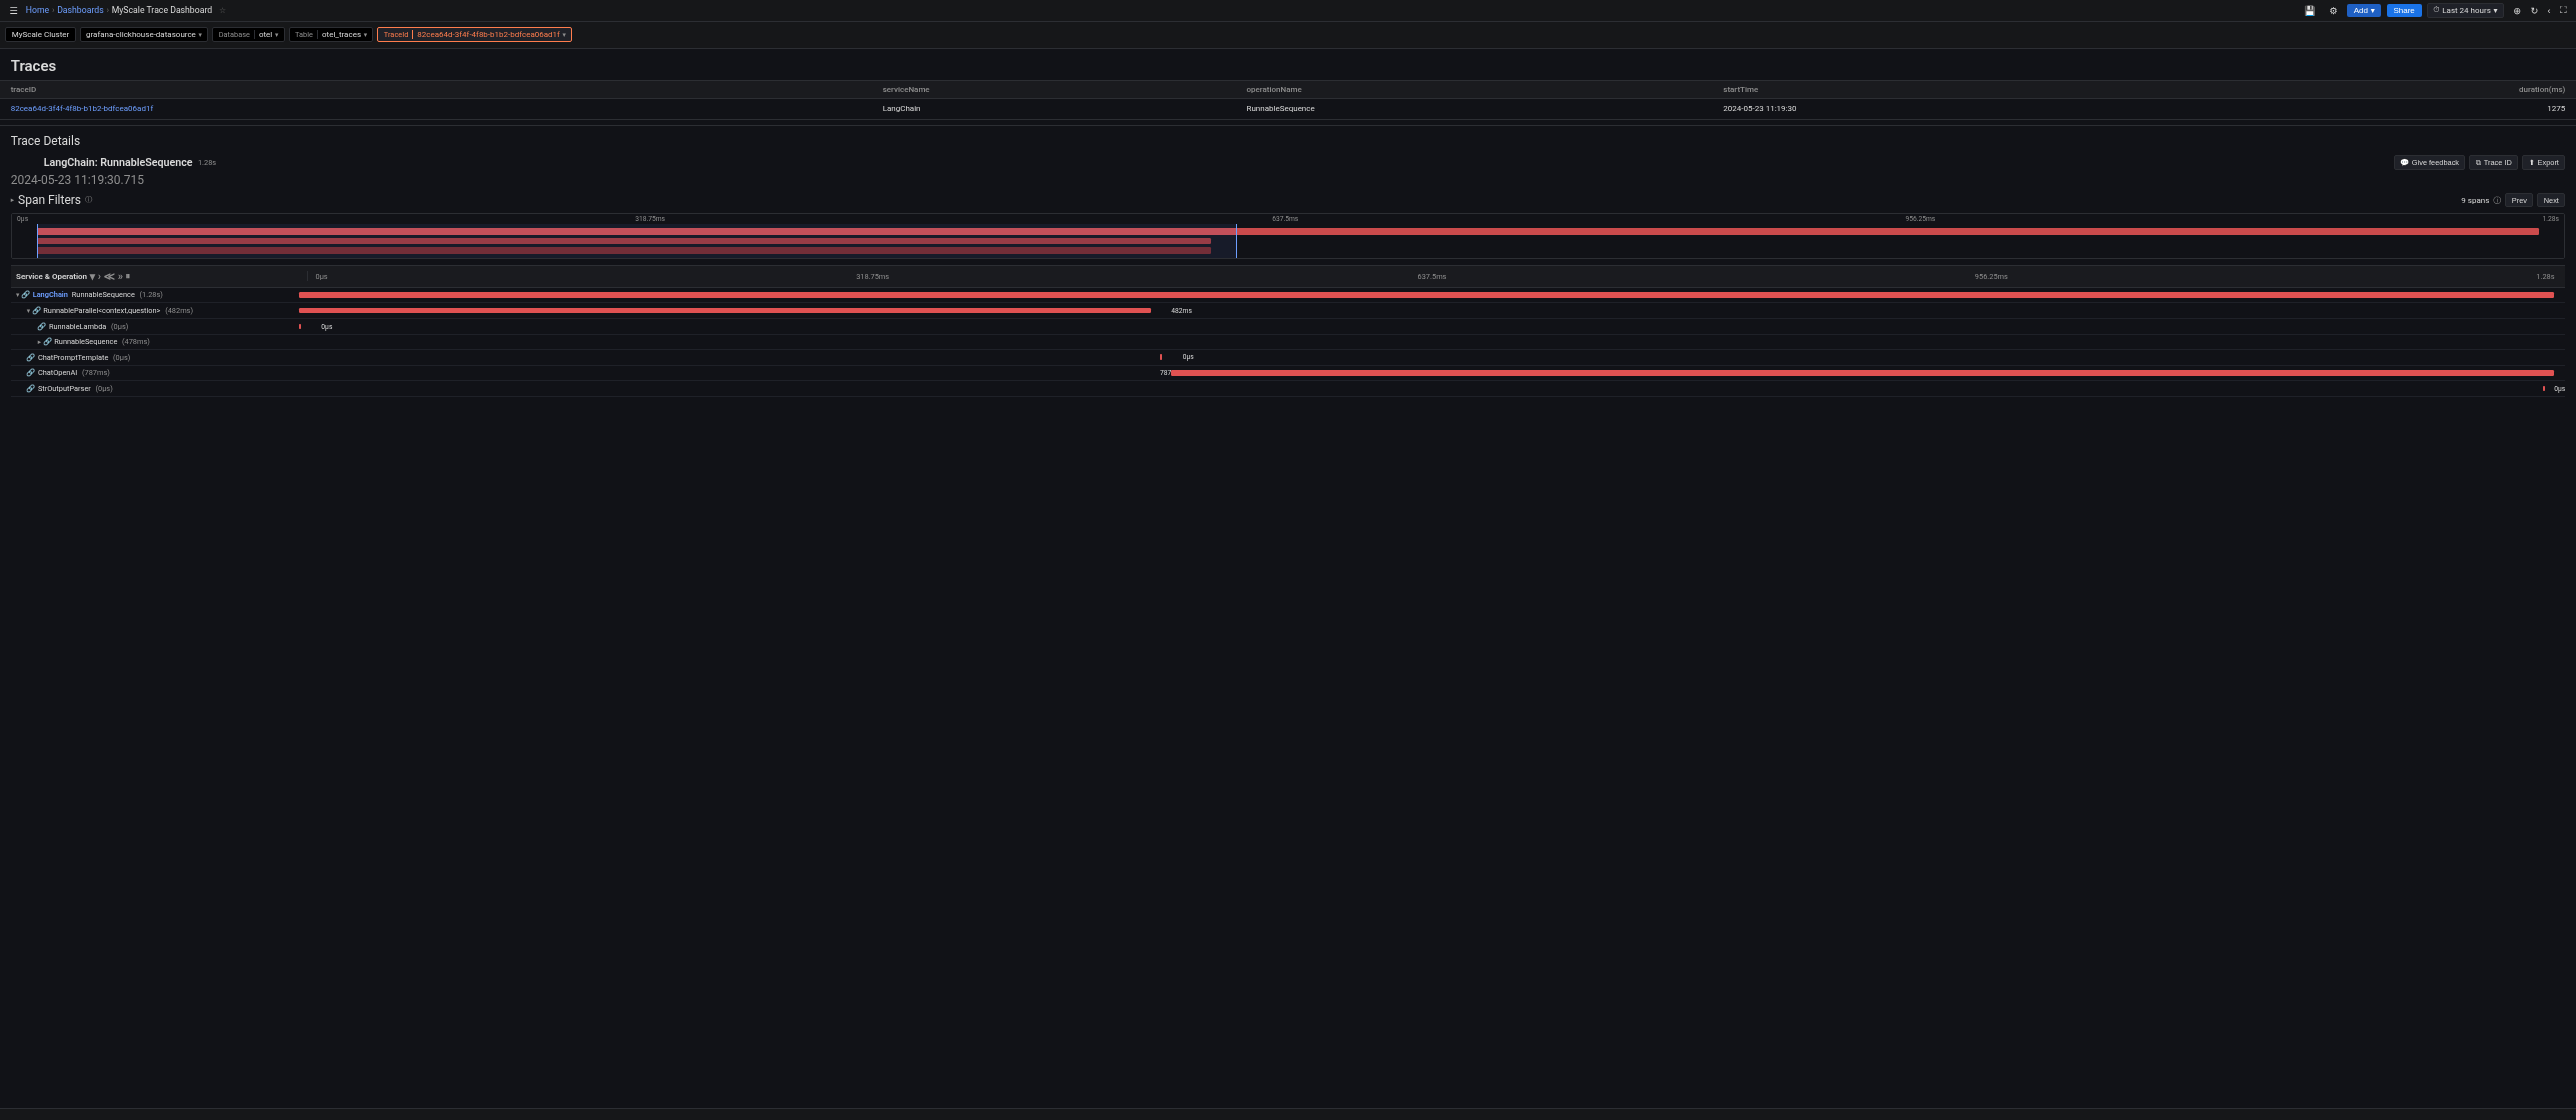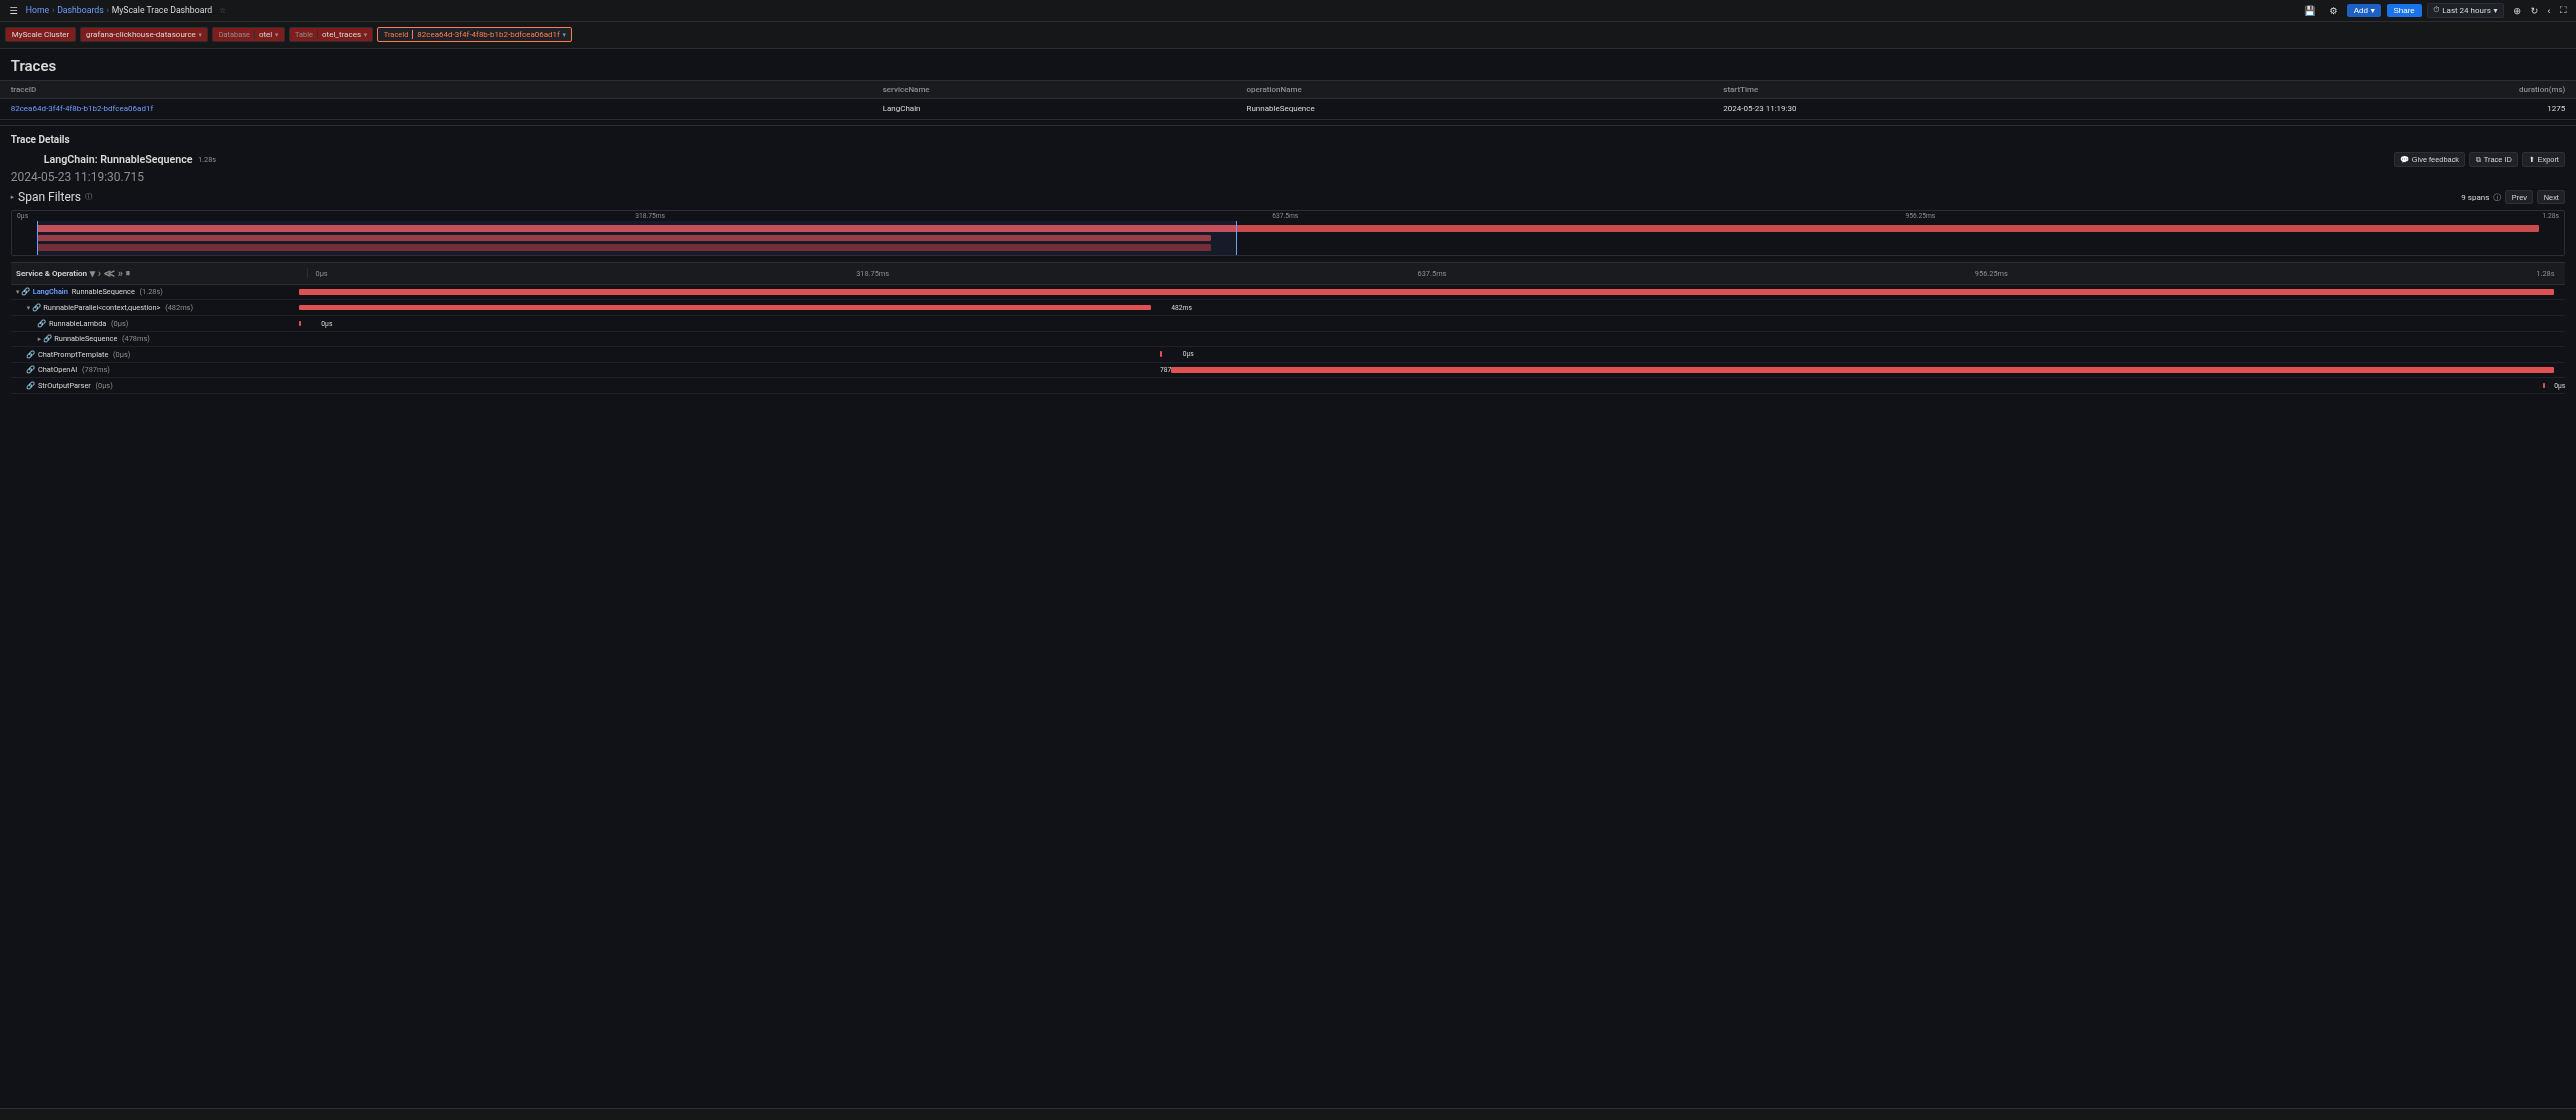--- a/index.html
+++ b/index.html
@@ -109,21 +109,21 @@
       background: #161719;
       border-bottom: 0.7px solid #2c2e33;
       padding: 4px 5.4px;
       gap: 4px;
       height: 27px;
     }
     .pill {
       display: flex;
       align-items: center;
       gap: 2.7px;
-      background: #7f1d1d;
+      background: #000000;
       border: 0.7px solid #2c2e33;
       border-radius: 2px;
       padding: 2px 5.4px;
       cursor: pointer;
       font-size: 8px;
       color: #d9d9d9;
     }
     .pill-label {
       color: #8e8e8e;
       font-size: 7.4px;
@@ -188,22 +188,22 @@
     }
     .duration-right {
       text-align: right;
     }
 
     
     .trace-details {
       padding: 8px 10.7px;
     }
     .trace-details-title {
-      font-size: 10px;
-      font-weight: 700;
+      font-size: 12px;
+      font-weight: 400;
       color: #d9d9d9;
       margin-bottom: 6.7px;
     }
     .trace-header-row {
       display: flex;
       align-items: center;
       justify-content: space-between;
       margin-bottom: 2.7px;
       padding-left: 33px;
     }

